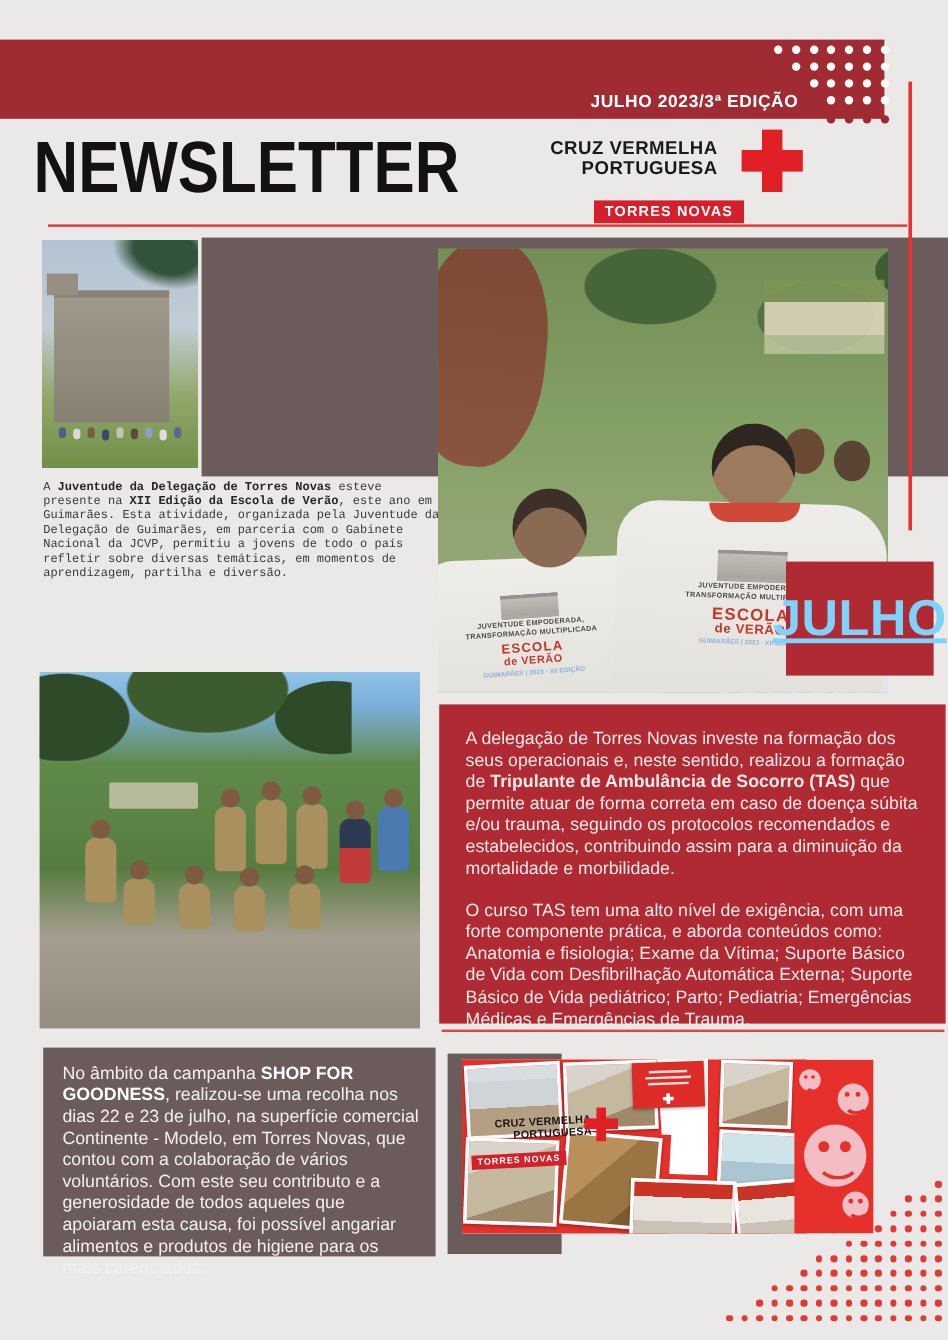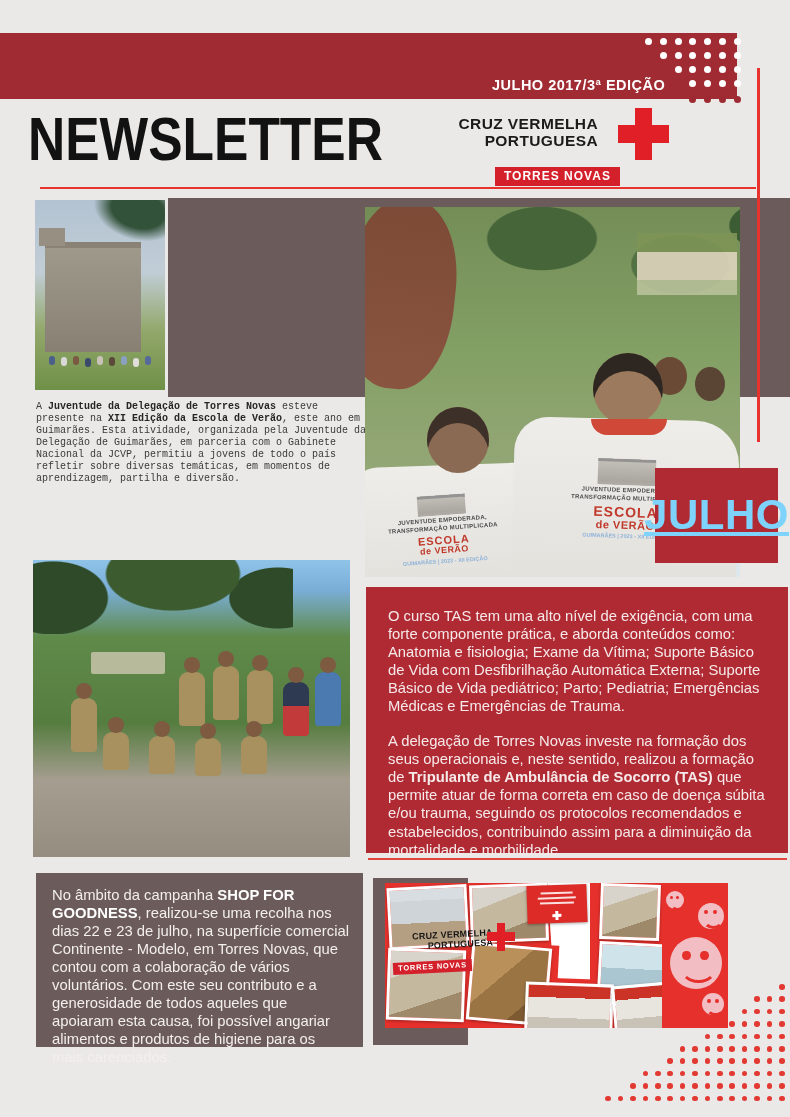--- a/index.html
+++ b/index.html
@@ -155,21 +155,21 @@
     border-radius:50%; border:3px solid transparent; border-bottom-color:#e6302c; }
 
   .dot { position:absolute; border-radius:50%; }
 </style>
 </head>
 <body>
 
 <div class="page">
 
   <div class="a banner">
-    <span class="banner-edition">JULHO 2017/3ª EDIÇÃO</span>
+    <span class="banner-edition">JULHO 2023/3ª EDIÇÃO</span>
   </div>
   <div class="a vline"></div>
 
   <h1 class="a newsletter">NEWSLETTER</h1>
 
   <div class="a logo-block">
     <div class="logo-text">
       <div>CRUZ VERMELHA</div>
       <div>PORTUGUESA</div>
     </div>
@@ -238,22 +238,22 @@
     <div class="fig" style="left:214px;top:110px;"></div>
     <div class="fig k" style="left:70px;top:172px;"></div>
     <div class="fig k" style="left:116px;top:176px;"></div>
     <div class="fig k" style="left:162px;top:178px;"></div>
     <div class="fig k" style="left:208px;top:176px;"></div>
     <div class="fig navy" style="left:250px;top:122px;"></div>
     <div class="fig blue" style="left:282px;top:112px;"></div>
   </div>
 
   <div class="a tas-box">
+    <p>A delegação de Torres Novas investe na formação dos seus operacionais e, neste sentido, realizou a formação de <strong>Tripulante de Ambulância de Socorro (TAS)</strong> que permite atuar de forma correta em caso de doença súbita e/ou trauma, seguindo os protocolos recomendados e estabelecidos, contribuindo assim para a diminuição da mortalidade e morbilidade.</p>
     <p>O curso TAS tem uma alto nível de exigência, com uma forte componente prática,  e aborda conteúdos como: Anatomia e fisiologia; Exame da Vítima; Suporte Básico de Vida com Desfibrilhação Automática Externa; Suporte Básico de Vida pediátrico; Parto; Pediatria; Emergências Médicas e Emergências de Trauma.</p>
-    <p>A delegação de Torres Novas investe na formação dos seus operacionais e, neste sentido, realizou a formação de <strong>Tripulante de Ambulância de Socorro (TAS)</strong> que permite atuar de forma correta em caso de doença súbita e/ou trauma, seguindo os protocolos recomendados e estabelecidos, contribuindo assim para a diminuição da mortalidade e morbilidade.</p>
   </div>
   <div class="a tas-underline"></div>
 
   <div class="a shop-box">
     <p>No âmbito da campanha <strong>SHOP FOR GOODNESS</strong>, realizou-se uma recolha nos dias 22 e 23 de julho, na superfície comercial Continente - Modelo, em Torres Novas, que contou com a colaboração de vários voluntários. Com este seu contributo e a generosidade de todos aqueles que apoiaram esta causa, foi possível angariar alimentos e produtos de higiene para os mais carenciados.</p>
   </div>
 
   <div class="a collage-backdrop"></div>
   <div class="a collage">
     <div class="band" style="left:-8px;top:-8px;width:172px;height:78px;transform:rotate(-4deg);"></div>

